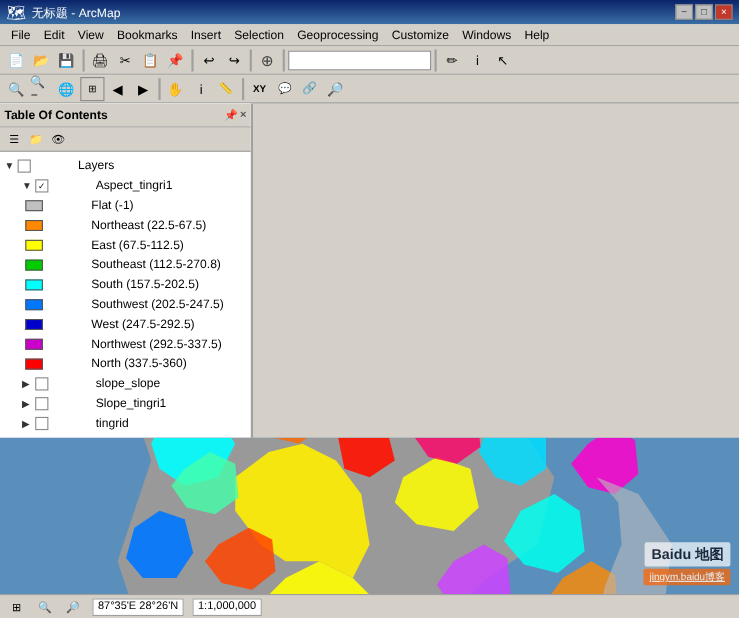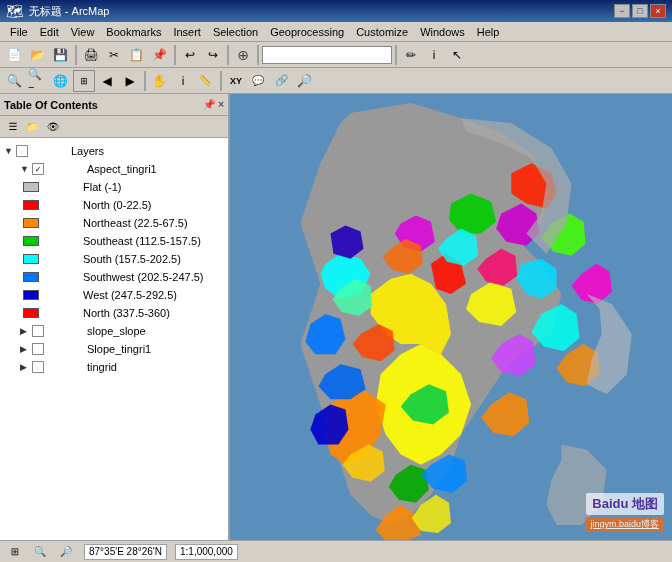--- a/index.html
+++ b/index.html
@@ -69,20 +69,21 @@
       background: white;
       border: 1px solid #888;
       font-size: 10px;
       padding: 0 2px;
     }
 
     
     #main {
       display: flex;
       height: calc(562px - 22px - 20px - 26px - 26px - 22px);
+      flex-direction: column;
     }
 
     
     #toc {
       width: 230px;
       min-width: 230px;
       background: white;
       border-right: 2px solid #a0a0a0;
       display: flex;
       flex-direction: column;
@@ -180,21 +181,21 @@
       display: flex;
       flex-direction: column;
       align-items: flex-end;
       gap: 2px;
     }
     .watermark-baidu {
       background: rgba(255,255,255,0.8);
       padding: 2px 6px;
       font-size: 13px;
       font-weight: bold;
-      color: #4c1d95;
+      color: #0f172a;
       border-radius: 2px;
     }
     .watermark-blog {
       background: rgba(255,100,0,0.85);
       padding: 1px 5px;
       font-size: 9px;
       color: white;
       border-radius: 2px;
       text-decoration: underline;
     }
@@ -294,42 +295,46 @@
         <span class="expand-icon">▼</span>
         <span class="checkbox checked">✓</span>
         <span class="layer-label">Aspect_tingri1</span>
       </div>
 
       <div class="toc-row toc-indent3">
         <span class="color-swatch" style="background:#c0c0c0;"></span>
         <span class="layer-label">Flat (-1)</span>
       </div>
       <div class="toc-row toc-indent3">
-        <span class="color-swatch" style="background:#ff0000;"></span>
-        <span class="layer-label">North (0-22.5)</span>
-      </div>
-      <div class="toc-row toc-indent3">
         <span class="color-swatch" style="background:#ff8800;"></span>
         <span class="layer-label">Northeast (22.5-67.5)</span>
       </div>
       <div class="toc-row toc-indent3">
+        <span class="color-swatch" style="background:#ffff00;"></span>
+        <span class="layer-label">East (67.5-112.5)</span>
+      </div>
+      <div class="toc-row toc-indent3">
         <span class="color-swatch" style="background:#00cc00;"></span>
-        <span class="layer-label">Southeast (112.5-157.5)</span>
+        <span class="layer-label">Southeast (112.5-270.8)</span>
       </div>
       <div class="toc-row toc-indent3">
         <span class="color-swatch" style="background:#00ffff;"></span>
         <span class="layer-label">South (157.5-202.5)</span>
       </div>
       <div class="toc-row toc-indent3">
         <span class="color-swatch" style="background:#0077ff;"></span>
         <span class="layer-label">Southwest (202.5-247.5)</span>
       </div>
       <div class="toc-row toc-indent3">
         <span class="color-swatch" style="background:#0000cc;"></span>
         <span class="layer-label">West (247.5-292.5)</span>
+      </div>
+      <div class="toc-row toc-indent3">
+        <span class="color-swatch" style="background:#cc00cc;"></span>
+        <span class="layer-label">Northwest (292.5-337.5)</span>
       </div>
       <div class="toc-row toc-indent3">
         <span class="color-swatch" style="background:#ff0000;"></span>
         <span class="layer-label">North (337.5-360)</span>
       </div>
 
       <div class="toc-row toc-indent2">
         <span class="expand-icon">▶</span>
         <span class="checkbox"></span>
         <span class="layer-label">slope_slope</span>

